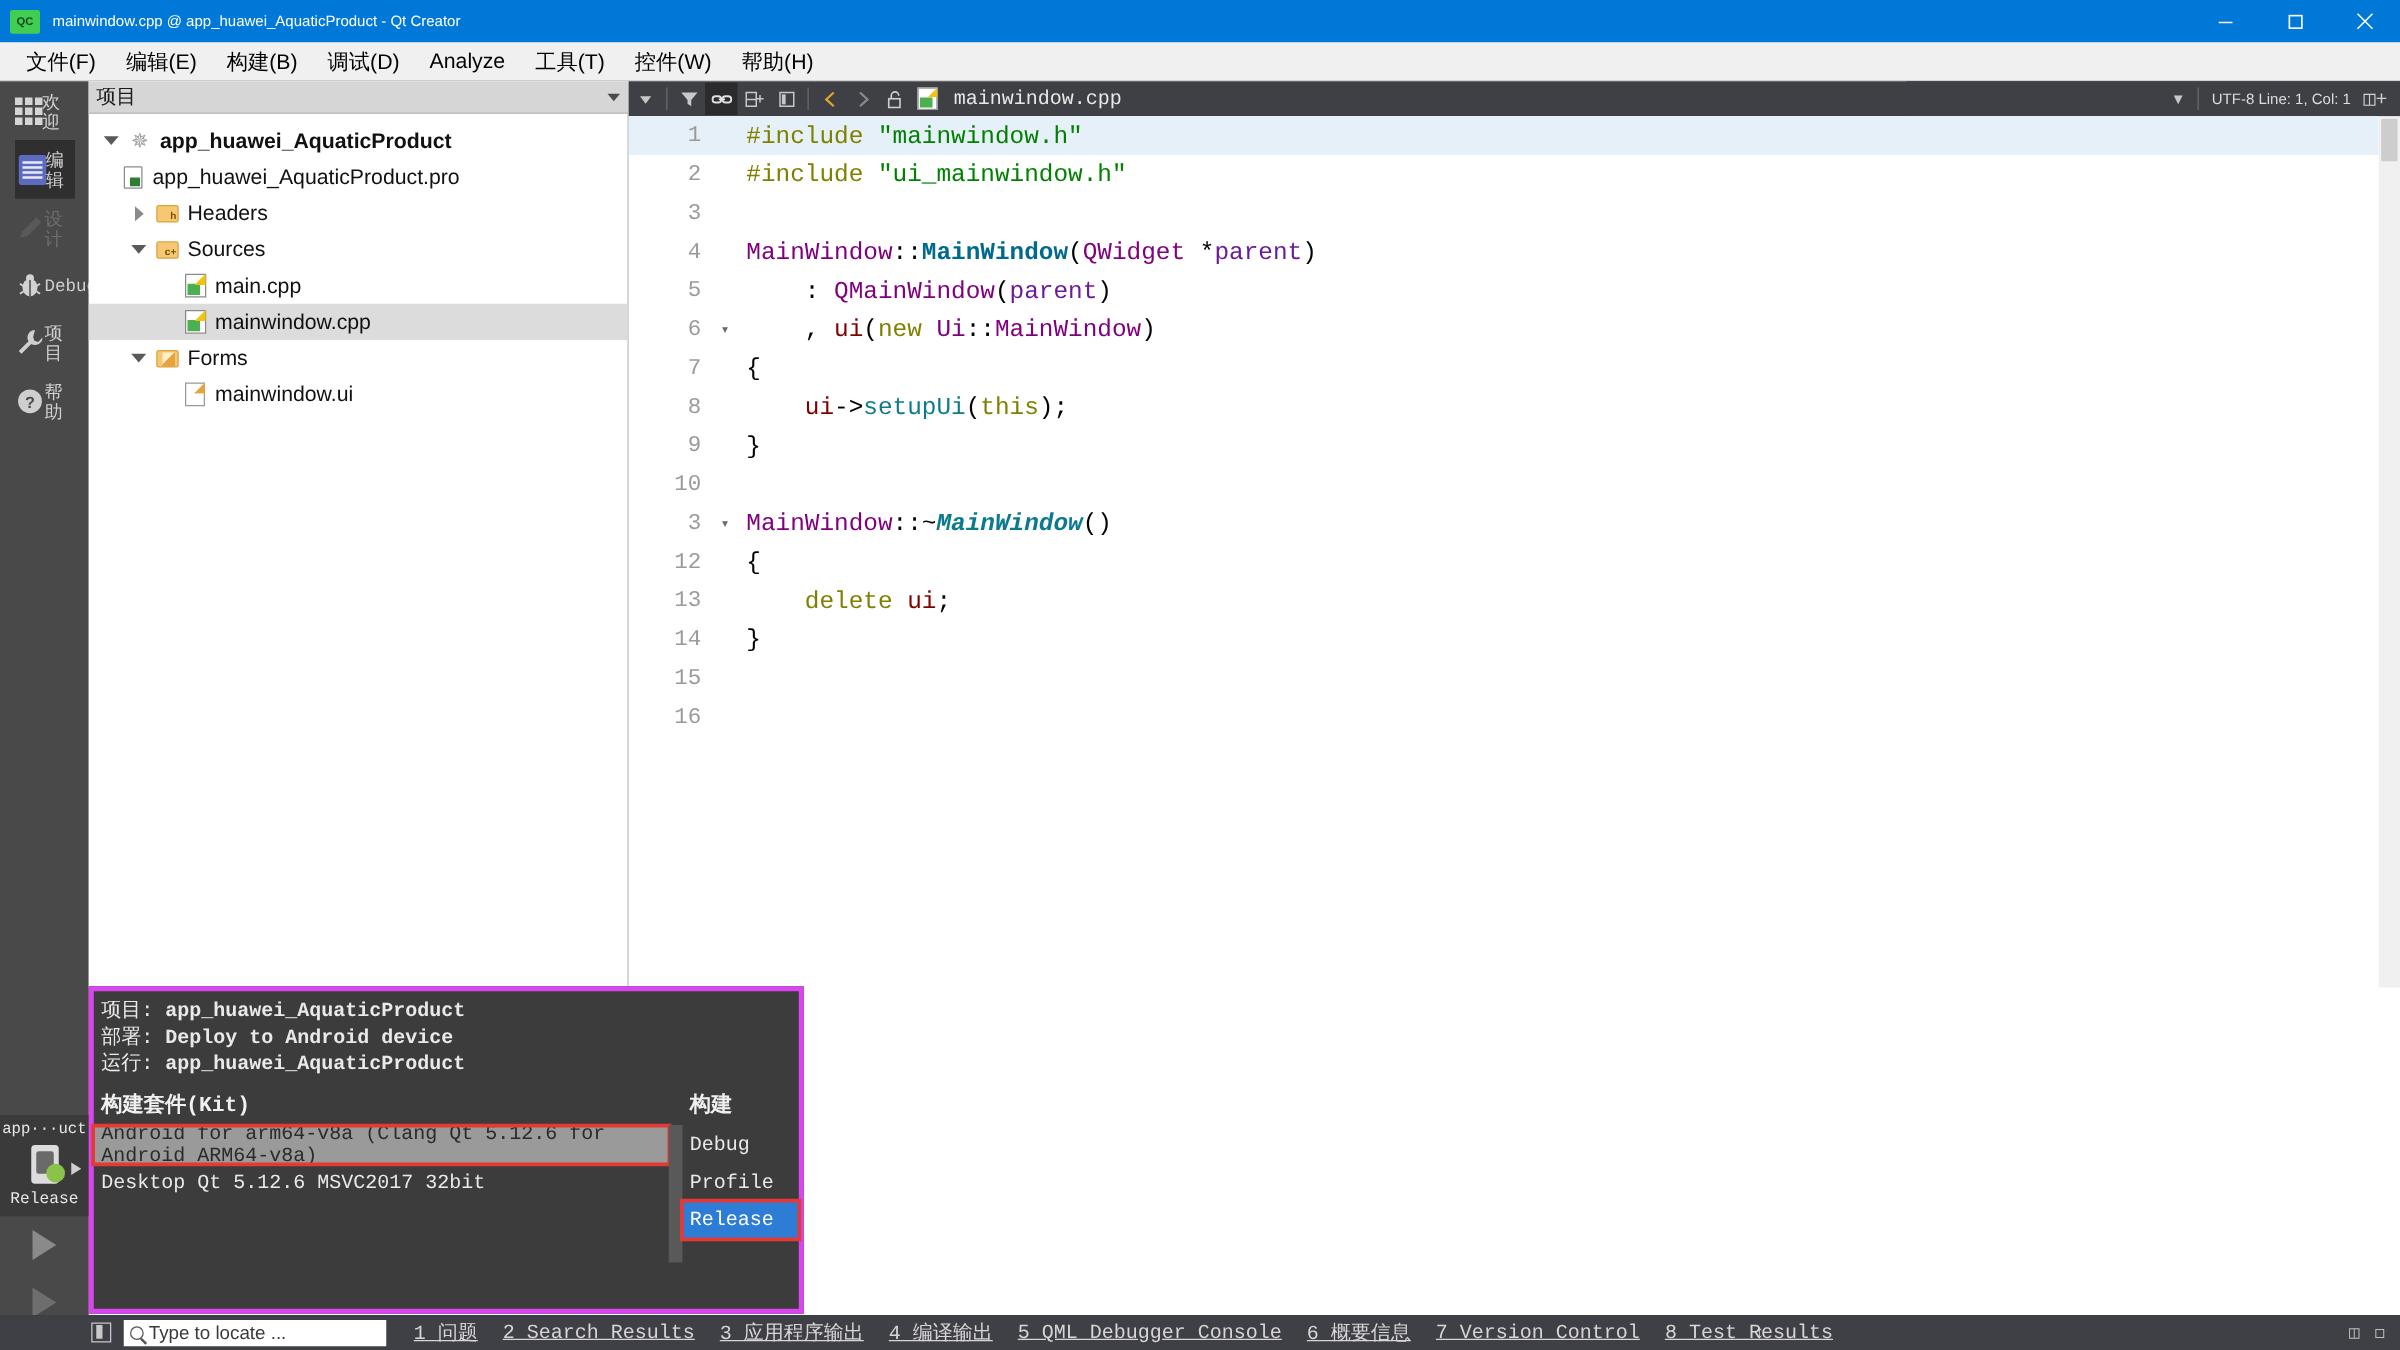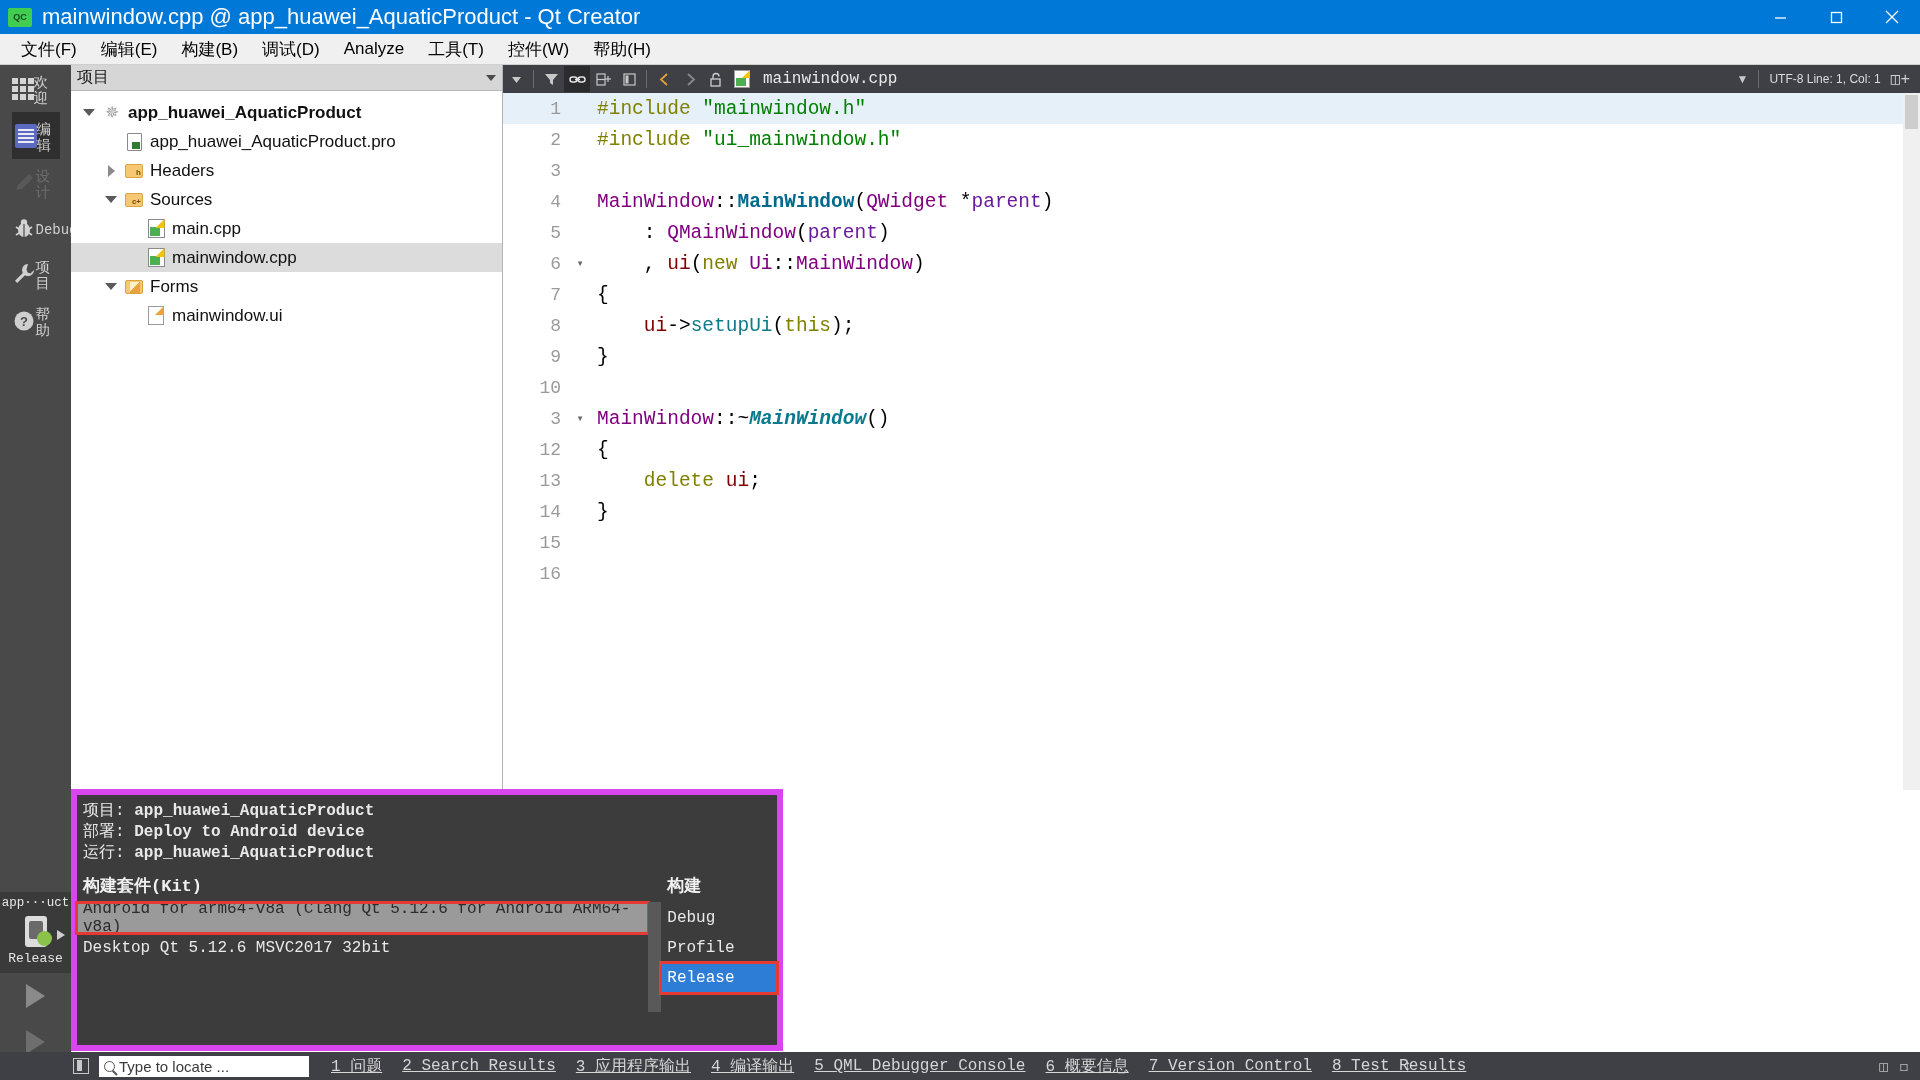--- a/index.html
+++ b/index.html
@@ -17,21 +17,21 @@
     background: #0078d7; color: #ffffff;
     display: flex; align-items: center;
   }
   .titlebar .qt-logo {
     width: 24px; height: 19px; margin-left: 8px; margin-right: 10px;
     background: #41cd52; border-radius: 2px;
     font-size: 9px; font-weight: bold; color: #1a4a1f;
     display: flex; align-items: center; justify-content: center;
     font-family: "Liberation Sans", sans-serif;
   }
-  .titlebar .title-text { font-size: 22px; letter-spacing: 0px; }
+  .titlebar .title-text { font-size: 12px; letter-spacing: 0px; }
   .titlebar .win-btns {
     margin-left: auto; display: flex; height: 34px;
   }
   .titlebar .win-btn {
     width: 56px; height: 34px; display: flex; align-items: center; justify-content: center;
     color: #fff;
   }
   .titlebar .win-btn svg { display:block; }
 
   
@@ -153,22 +153,22 @@
   .k-plain { color:#000000; }
   .k-param { color:#6a1b9a; }
 
   .vscroll {
     position:absolute; top:93px; right:0; width:17px; height:697px; background:#f0f0f0;
   }
   .vscroll .thumb { width:13px; margin:2px auto; height:34px; background:#cdcdcd; border-radius:1px; }
 
   
   .kitpopup {
-    position: absolute; left: 71px; top: 789px; width: 712px; height: 262px;
-    background: #3c3c3c; color: #e9e9e9; border: 6px solid #d946ef;
+    position: absolute; left: 71px; top: 789px; width: 572px; height: 262px;
+    background: #3c3c3c; color: #e9e9e9; border: 4px solid #d946ef;
     font-family: "Liberation Mono", monospace;
   }
   .kp-info { padding: 6px 6px 4px 6px; font-size: 16px; line-height: 21px; }
   .kp-info b { font-weight: bold; }
   .kp-cols { display:flex; margin-top: 4px; }
   .kp-left { width: 592px; }
   .kp-right { width: 120px; }
   .kp-head { font-size: 17px; font-weight: bold; padding: 2px 6px 6px 6px; color:#f0f0f0; }
   .kp-row { height: 30px; display:flex; align-items:center; padding-left: 6px; font-size: 16px; }
   .kp-row.sel-kit { background: #9a9a9a; color:#2b2b2b; outline: 3px solid #e53935; outline-offset:-1px; }
@@ -328,21 +328,21 @@
     <div class="tree" id="tree">
         <div class="trow" style="padding-left: 6px;">
           <span class="tw">
             <span class="chev-d"></span>
           </span>
           <span class="ticon">
             <span class="ico-star">✵</span>
           </span>
           <span class="bold">app_huawei_AquaticProduct</span>
         </div>
-        <div class="trow" style="padding-left: 28px;">
+        <div class="trow" style="">
           <span class="tw"></span>
           <span class="ticon">
             <span class="ico-pro"></span>
           </span>
           <span>app_huawei_AquaticProduct.pro</span>
         </div>
         <div class="trow" style="padding-left: 28px;">
           <span class="tw">
             <span class="chev-r"></span>
           </span>

